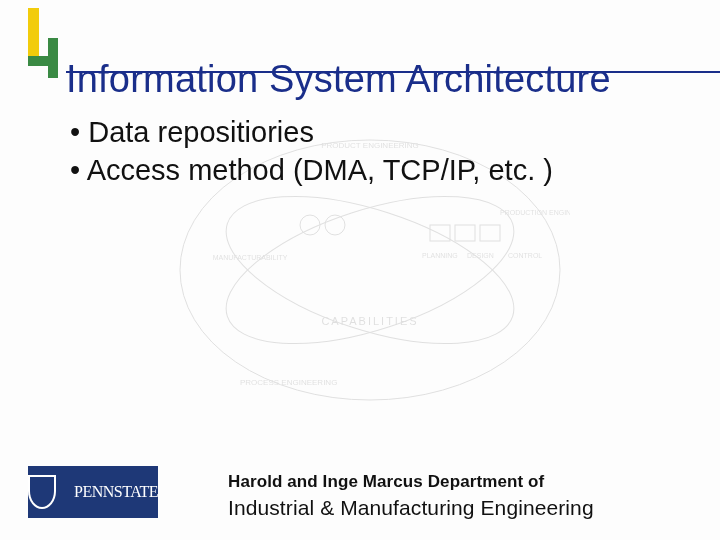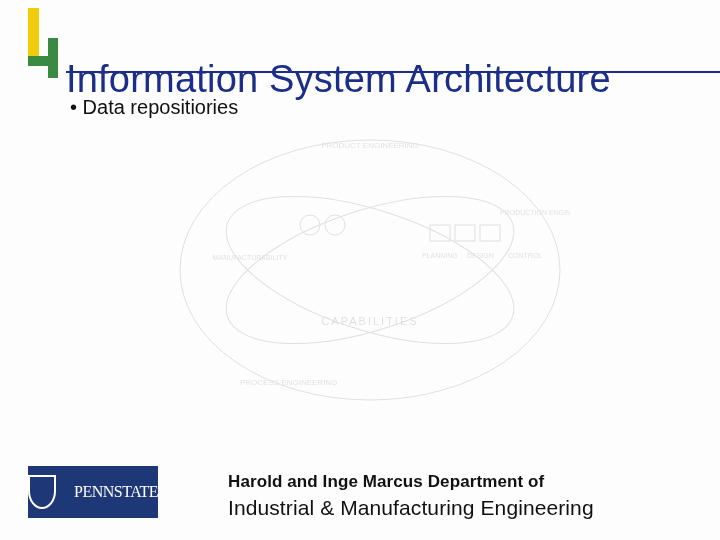--- a/index.html
+++ b/index.html
@@ -61,24 +61,24 @@
   .title-underline {
     position: absolute;
     left: 38px;
     right: -20px;
     top: 47px;
     height: 2px;
     background: #1a2e8a;
   }
   .bullets {
     position: absolute;
-    top: 95px;
+    top: 114px;
     left: 70px;
     right: 40px;
-    font-size: 20px;
+    font-size: 29px;
     color: #111;
     line-height: 1.28;
   }
   .bullets li {
     list-style: none;
     text-indent: -22px;
     padding-left: 22px;
     margin-bottom: 1px;
   }
   .bullets li::before {
@@ -181,20 +181,21 @@
     <div class="bar-yellow"></div>
     <div class="bar-green"></div>
     <div class="bar-green-v"></div>
   </div>
   <div class="title-text">Information System Architecture</div>
   <div class="title-underline"></div>
 </div>
 
 <ul class="bullets">
   <li>Data repositiories</li>
+  <li>Access method (DMA, TCP/IP, etc. )</li>
 </ul>
 
 <div class="footer">
   <div class="pennstate">
     <div class="ps-shield"></div>
     <div class="ps-text">PENNSTATE</div>
   </div>
   <div class="dept">
     <div class="dept-line1">Harold and Inge Marcus Department of</div>
     <div class="dept-line2">Industrial &amp; Manufacturing Engineering</div>

